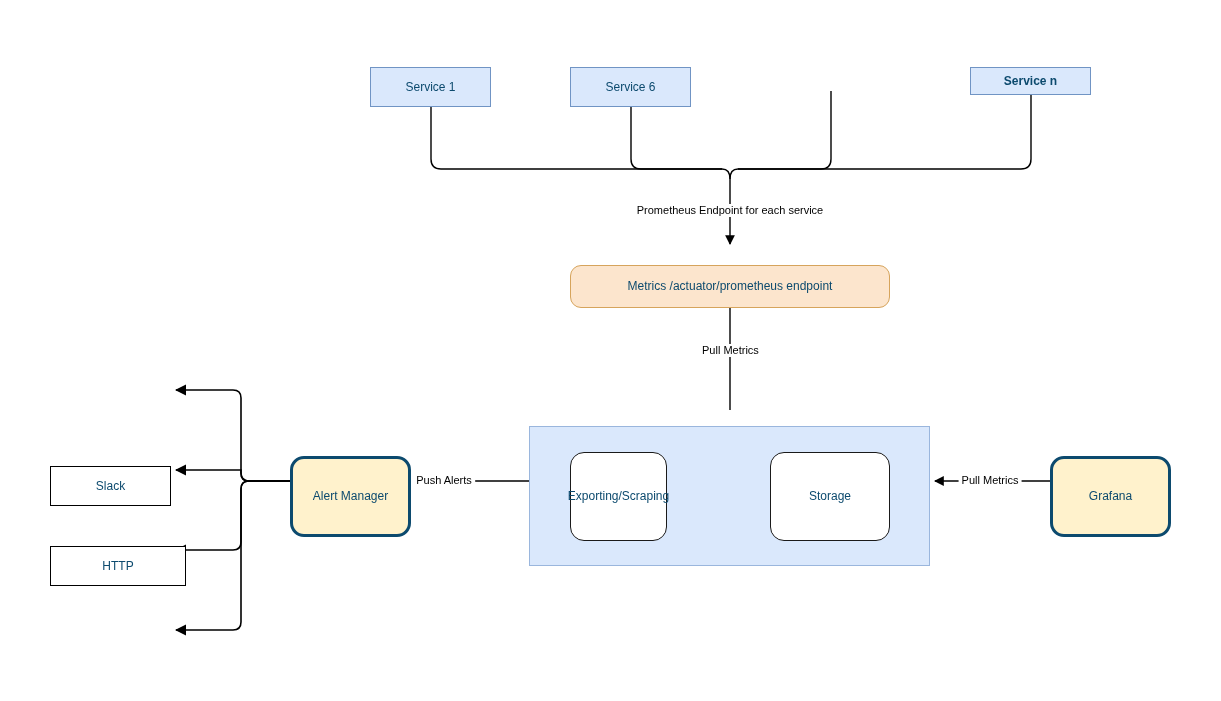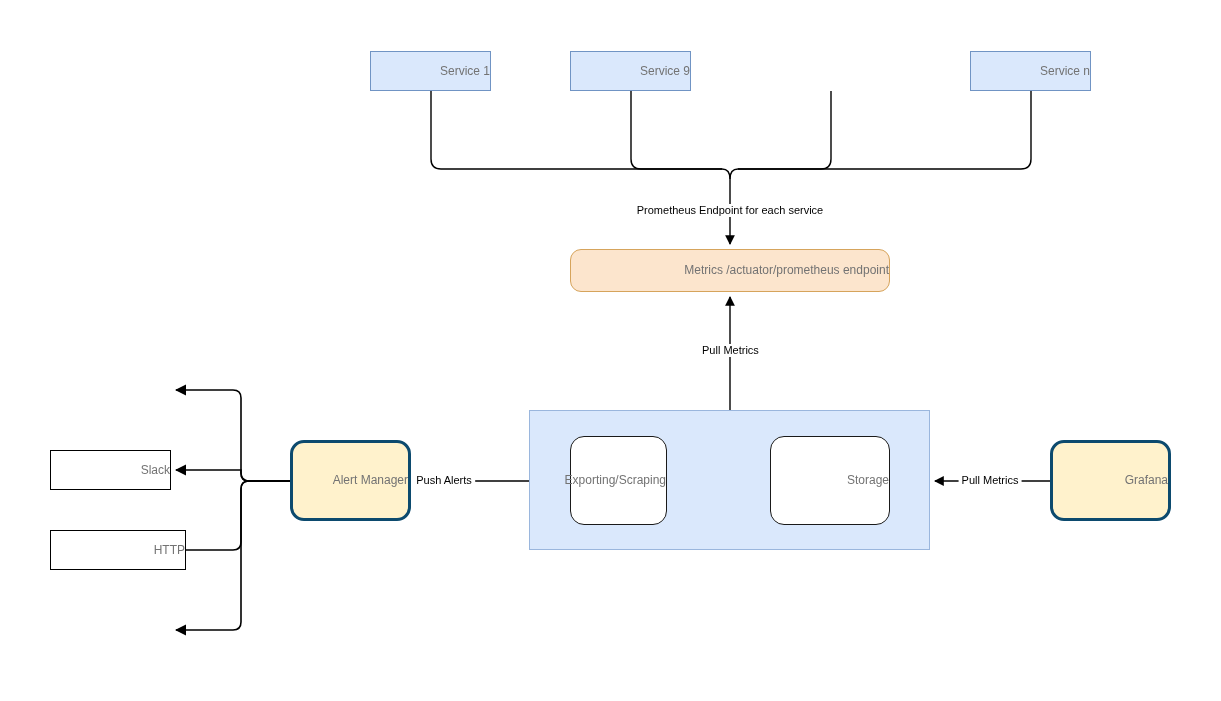--- a/index.html
+++ b/index.html
@@ -25,26 +25,27 @@
     top: 0;
     width: 1221px;
     height: 701px;
     pointer-events: none;
   }
   .node {
     position: absolute;
     box-sizing: border-box;
     display: flex;
     align-items: center;
-    justify-content: flex-end;
+    justify-content: center;
     text-align: center;
     font-size: 12px;
-    color: #737373;
+    color: #0c4a6e;
     line-height: 1.2;
     z-index: 3;
+    margin-top: 16px;
   }
   .node-service {
     background: #dae8fc;
     border: 1px solid #7094c4;
   }
   .node-metrics {
     background: #fce5cd;
     border: 1px solid #d6a45c;
     border-radius: 11px;
   }
@@ -126,23 +127,23 @@
       <path d="M 290 481 L 249 481 Q 241 481 241 473 L 241 470 L 176 470" marker-end="url(#arrow)"></path>
       <path d="M 290 481 L 249 481 Q 241 481 241 489 L 241 542 Q 241 550 233 550 L 176 550" marker-end="url(#arrow)"></path>
       <path d="M 290 481 L 249 481 Q 241 481 241 489 L 241 622 Q 241 630 233 630 L 176 630" marker-end="url(#arrow)"></path>
     </g>
   </svg>
 
   <div class="node node-service" style="left:370px; top:51px; width:121px; height:40px;">
     <span>Service 1</span>
   </div>
   <div class="node node-service" style="left:570px; top:51px; width:121px; height:40px;">
-    <span>Service 9</span>
+    <span>Service 6</span>
   </div>
-  <div class="node node-service" style="left:970px; top:51px; width:121px; height:40px;">
+  <div class="node node-service" style="left:970px; top:51px; width:121px; height:28px;font-weight:bold;">
     <span>Service n</span>
   </div>
 
   <div class="edge-label center" style="left:730px; top:204px;">
     <span>Prometheus Endpoint for each service</span>
   </div>
 
   <div class="node node-metrics" style="left:570px; top:249px; width:320px; height:43px;">
     <span>Metrics /actuator/prometheus endpoint</span>
   </div>

